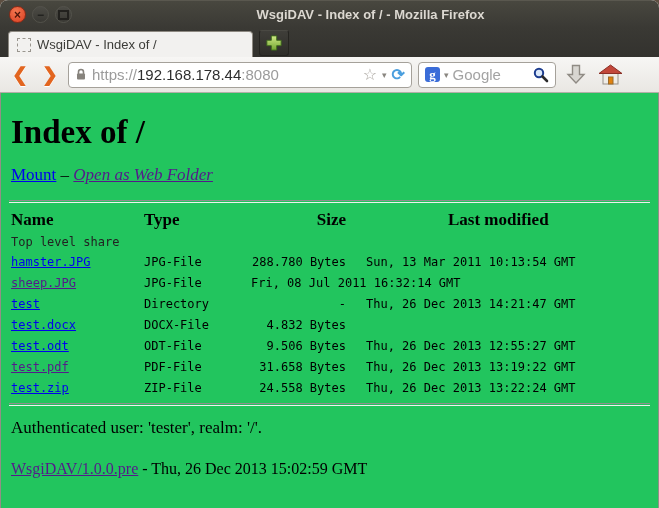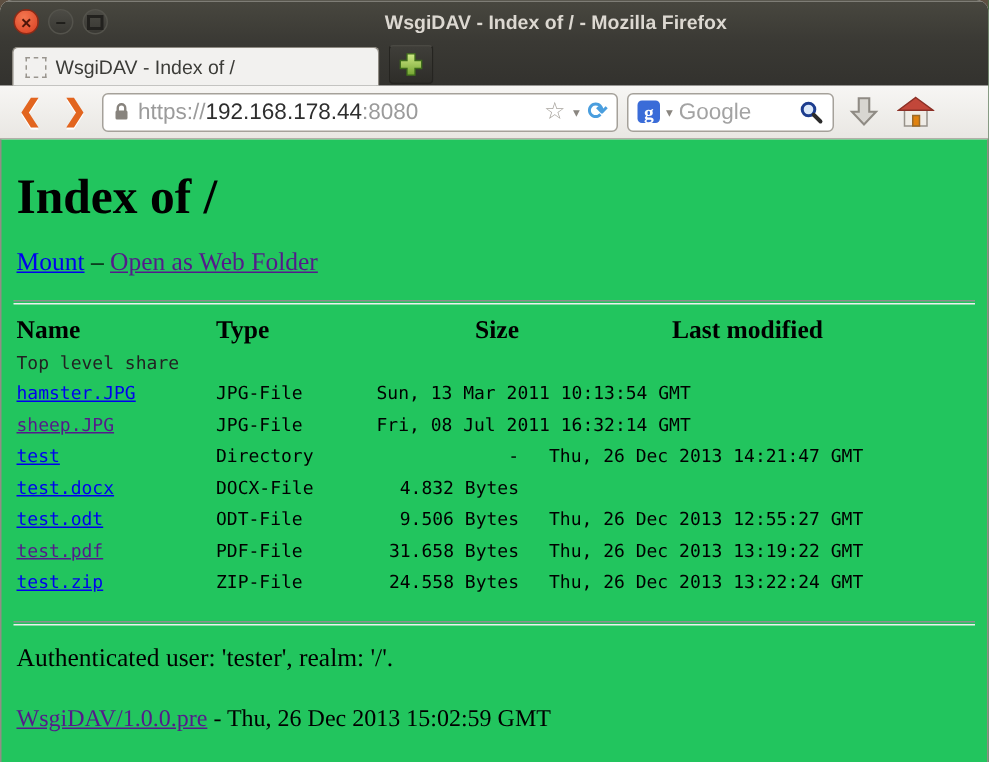--- a/index.html
+++ b/index.html
@@ -43,37 +43,37 @@
          font-weight:bold;font-size:13px;display:flex;align-items:center;justify-content:center;line-height:15px;}
   .search-placeholder{flex:1;font-size:15px;color:#a3a3a3;white-space:nowrap;overflow:hidden;}
   .toolicon{display:flex;align-items:center;justify-content:center;width:28px;height:28px;}
   
   .content{height:485px;background:#22c55e;border-left:1px solid #928e86;border-right:1px solid #928e86;
            border-bottom:2px solid #51504b;box-sizing:border-box;padding:0 10px;overflow:hidden;
            font-family:"Liberation Serif",serif;color:#000;}
   .content h1{font-size:33px;margin:21px 0 14px 0;font-weight:bold;}
   .linkline{font-size:17px;margin:0 0 15px 0;}
   a.plink{color:#0000ee;}
-  a.plink.visited{color:#551a8b;}
+  a.plink.visited{color:#551a8b;font-style:italic;}
   hr{border:none;border-top:1px solid #8f8f8f;border-bottom:1px solid #efefef;height:1px;margin:0 -2px;}
   .thead{display:flex;font-weight:bold;font-size:17px;margin:7px 0 2px 0;}
   .h-name{width:133px;}
   .h-type{width:87px;}
   .h-size{width:115px;text-align:right;}
   .h-date{margin-left:102px;}
   .mono{font-family:"DejaVu Sans Mono",monospace;font-size:12px;}
   .share-label{height:20px;line-height:20px;color:#222;}
   .frow{display:flex;height:21px;line-height:21px;}
   .fname{width:133px;}
   .fname a{color:#0000ee;}
   .fname a.visited{color:#551a8b;}
   .ftype{width:87px;}
   .fsize{width:115px;text-align:right;}
   .fdate{margin-left:20px;}
-  .tablewrap{margin-bottom:15px;}
+  .tablewrap{margin-bottom:4px;}
   .authline{font-size:17px;margin:12px 0 0 0;}
   .footline{font-size:16px;margin:22px 0 0 0;}
   .footline a{color:#551a8b;}
 </style>
 </head>
 <body>
 
 <div class="window">
 
   <div class="titlebar">
@@ -161,20 +161,21 @@
         <span class="h-name">Name</span>
         <span class="h-type">Type</span>
         <span class="h-size">Size</span>
         <span class="h-date">Last modified</span>
       </div>
       <div class="mono share-label">Top level share</div>
       <div id="file-rows">
           <div class="frow mono">
             <span class="fname"><a href="#" class="">hamster.JPG</a></span>
             <span class="ftype">JPG-File</span>
+            <span class="fsize">288.780 Bytes</span>
             <span class="fdate">Sun, 13 Mar 2011 10:13:54 GMT</span>
           </div>
           <div class="frow mono">
             <span class="fname"><a href="#" class="visited">sheep.JPG</a></span>
             <span class="ftype">JPG-File</span>
             <span class="fdate">Fri, 08 Jul 2011 16:32:14 GMT</span>
           </div>
           <div class="frow mono">
             <span class="fname"><a href="#" class="">test</a></span>
             <span class="ftype">Directory</span>

